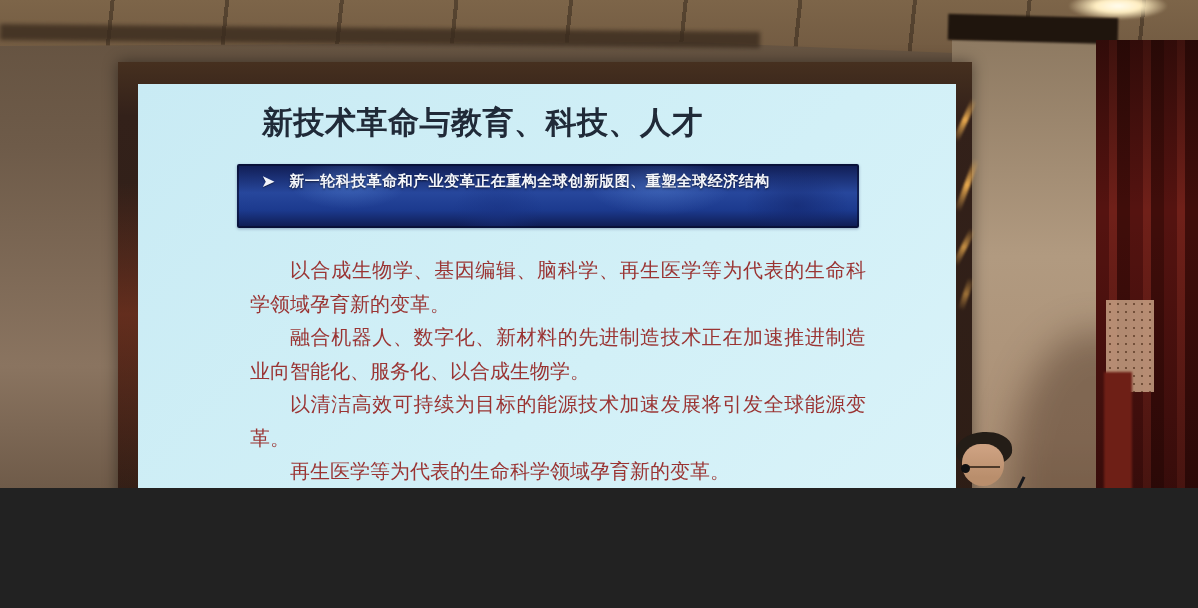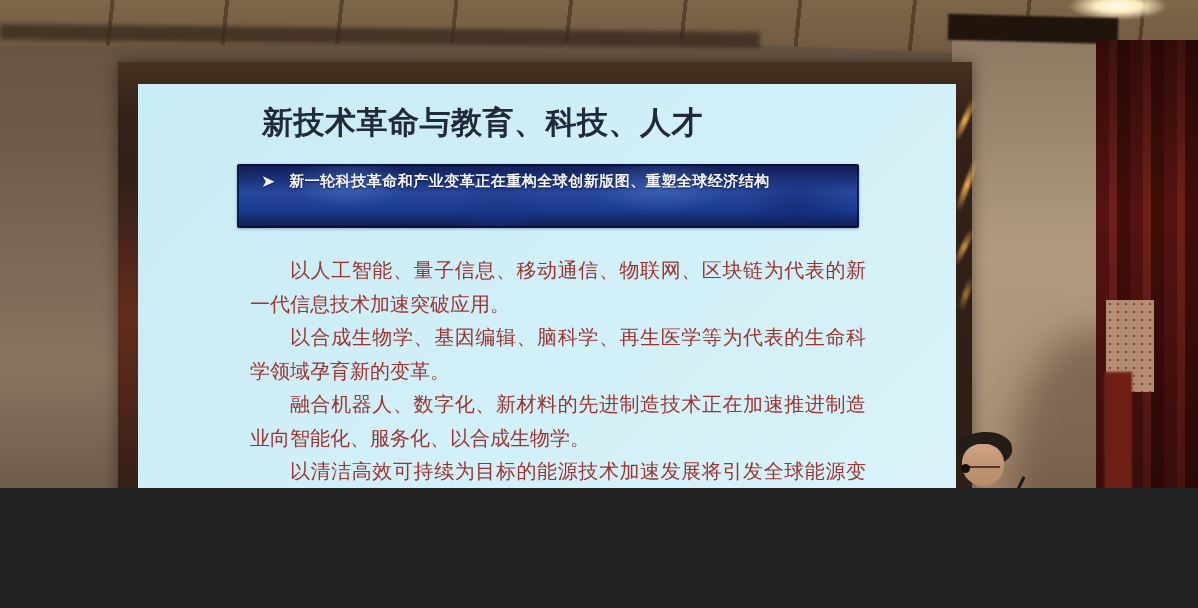--- a/index.html
+++ b/index.html
@@ -253,21 +253,20 @@
 
   <div id="slide" class="abs">
     <div id="slide-title" class="abs">新技术革命与教育、科技、人才</div>
 
     <div id="slide-banner" class="abs">
       <span id="banner-arrow">➤</span>
       <span id="banner-text">新一轮科技革命和产业变革正在重构全球创新版图、重塑全球经济结构</span>
     </div>
 
     <div id="slide-body" class="abs">
-      <p>以人工智能、量子信息、移动通信、物联网、区块链为代表的新一代信息技术加速突破应用。</p>
       <p>以合成生物学、基因编辑、脑科学、再生医学等为代表的生命科学领域孕育新的变革。</p>
       <p>融合机器人、数字化、新材料的先进制造技术正在加速推进制造业向智能化、服务化、以合成生物学。</p>
       <p>以清洁高效可持续为目标的能源技术加速发展将引发全球能源变革。</p>
       <p>再生医学等为代表的生命科学领域孕育新的变革。</p>
     </div>
 
     <div id="slide-attribution" class="abs">——2018年在两院院士大会的讲话</div>
     <div id="slide-footer-line" class="abs"></div>
   </div>
 

